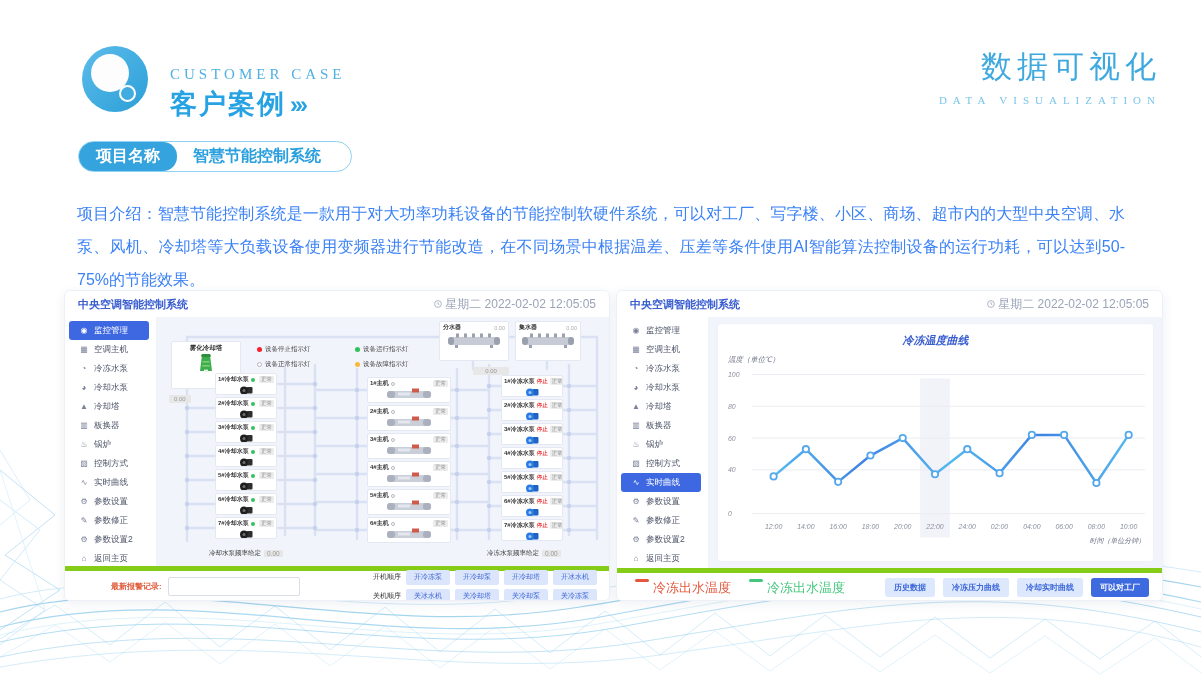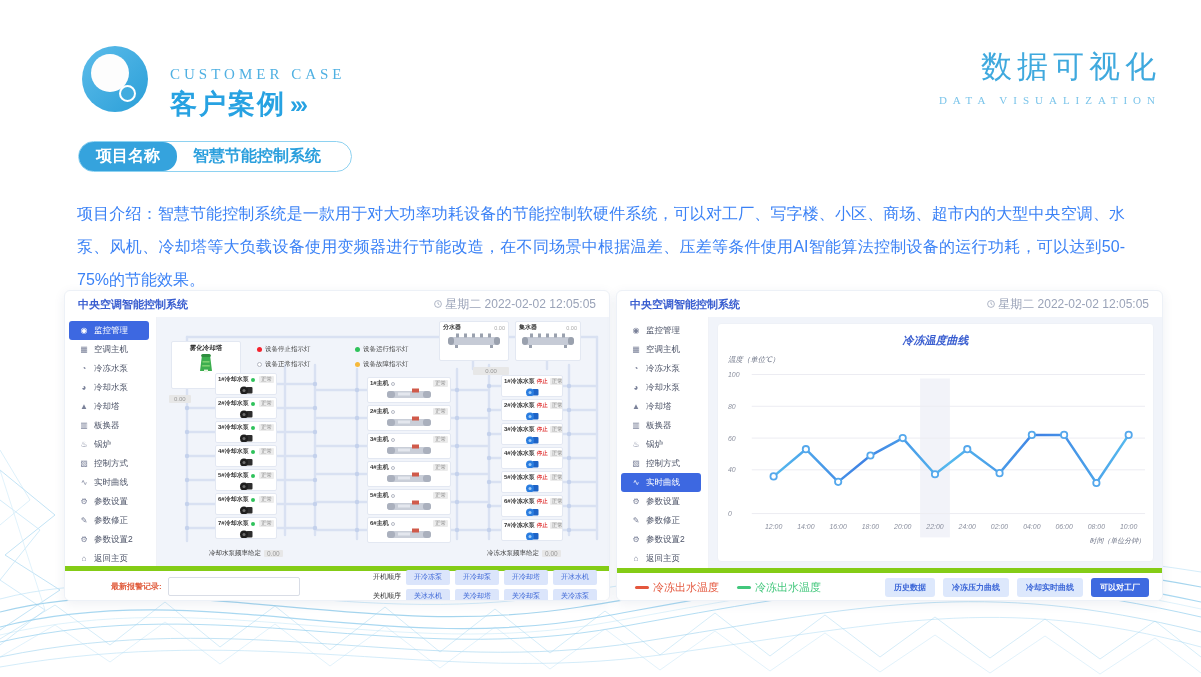--- a/index.html
+++ b/index.html
@@ -72,21 +72,21 @@
   .alarm-label { color:#e05a3a; font-size:8px; font-weight:bold; margin:0 6px 0 36px; white-space:nowrap; }
   .alarm-input { width:132px; height:19px; border:1px solid #d9dde6; border-radius:2px; background:#fff; font-size:8px; padding:0 4px; }
   .seq-rows { margin-left:auto; display:flex; flex-direction:column; gap:4px; padding-right:2px; }
   .seq-row { display:flex; align-items:center; gap:5px; }
   .seq-label { font-size:7px; color:#333; white-space:nowrap; }
   .seq-btn { background:#dbe5fb; color:#3c66d6; font-size:7px; padding:2.5px 8px; border-radius:2px; border:none; white-space:nowrap; font-family:inherit; }
 
   
   .chart-card { position:absolute; left:8px; right:8px; top:6px; bottom:6px; background:#fff; border:1px solid #eef1f7; border-radius:4px;font-style:italic; }
   .chart-title { text-align:center; color:#3a5ed0; font-weight:bold; font-size:11px; padding-top:9px; }
-  .cl-item { display:flex; align-items:center; gap:4px; font-size:11px; white-space:nowrap; }
+  .cl-item { display:flex; gap:4px; font-size:13px; white-space:nowrap; }
   .cl-dash { width:14px; height:3px; border-radius:2px; }
   .chart-btns { margin-left:auto; display:flex; gap:8px; padding-right:3px; }
   .chart-btn { background:#dde8fc; color:#3e68d8; font-size:8px; padding:4px 9px; border-radius:3px; border:none; white-space:nowrap; font-family:inherit; font-weight:bold; }
   .chart-btn.active { background:#3e6ae0; color:#fff; }
 </style>
 </head>
 <body>
 
 <div class="page">
 

